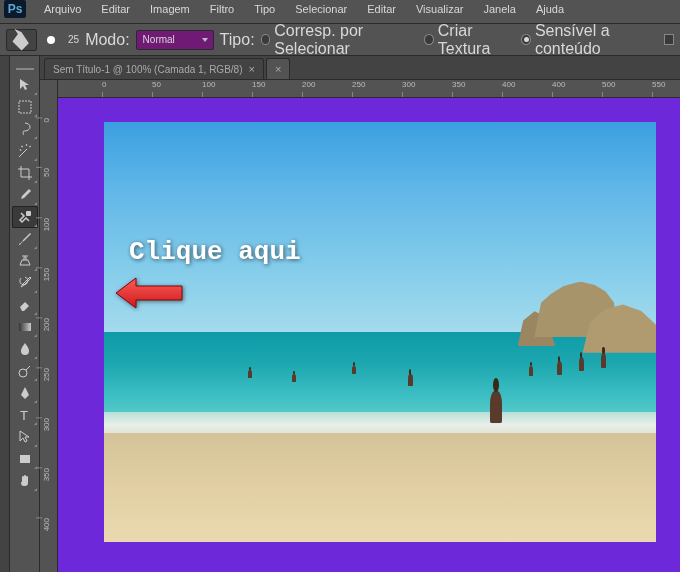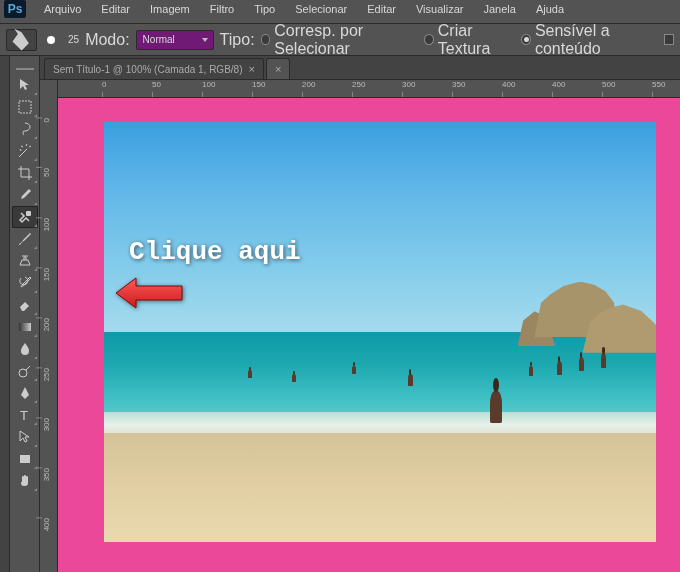--- a/index.html
+++ b/index.html
@@ -44,21 +44,21 @@
 .ruler-corner { width: 18px; height: 18px; background: #535353; border-right: 1px solid #2a2a2a; }
 .ruler-h-scale { flex: 1; position: relative; overflow: hidden; }
 .ruler-tick { position: absolute; top: 0; font-size: 8px; color: #bbb; }
 .ruler-tick::before { content: ""; position: absolute; left: 0; top: 12px; width: 1px; height: 6px; background: #888; }
 
 .canvas-wrap { flex: 1; display: flex; }
 .ruler-v { width: 18px; background: #535353; border-right: 1px solid #2a2a2a; position: relative; }
 .ruler-v-tick { position: absolute; left: 0; font-size: 8px; color: #bbb; writing-mode: vertical-lr; transform: rotate(180deg); }
 .ruler-v-tick::before { content: ""; position: absolute; bottom: -1px; right: -6px; height: 1px; width: 6px; background: #888; }
 
-.canvas-viewport { flex: 1; background: #ec4899; position: relative; overflow: hidden; padding: 24px 0 0 46px; }
+.canvas-viewport { flex: 1; background: #6d28d9; position: relative; overflow: hidden; padding: 24px 0 0 46px; }
 .canvas { width: 552px; height: 420px; position: relative; overflow: hidden; }
 .sky { position: absolute; top: 0; left: 0; width: 100%; height: 52%; background: linear-gradient(to bottom, #3a9fe0 0%, #5fb6e8 30%, #87ceeb 70%, #a8dced 100%); }
 .sea { position: absolute; top: 50%; left: 0; width: 100%; height: 26%; background: linear-gradient(to bottom, #0e9aa8 0%, #1da8b0 30%, #3fc0c5 60%, #7fd4cb 100%); }
 .wave { position: absolute; top: 69%; left: 0; width: 100%; height: 8%; background: linear-gradient(to bottom, #b8e0d8 0%, #e8f0e8 40%, #d8d0b8 100%); }
 .sand { position: absolute; top: 74%; left: 0; width: 100%; height: 26%; background: linear-gradient(to bottom, #d4c398 0%, #e2d0a4 50%, #ead8b0 100%); }
 .rocks { position: absolute; right: 0; top: 38%; width: 38%; height: 22%; }
 .rock1 { position: absolute; right: 18%; top: 0; width: 40%; height: 60%; background: #a8946a; clip-path: polygon(0 100%, 8% 38%, 20% 22%, 35% 8%, 55% 0, 72% 6%, 85% 18%, 95% 38%, 100% 100%); }
 .rock2 { position: absolute; right: 0; top: 22%; width: 35%; height: 55%; background: #b09a70; clip-path: polygon(0 100%, 10% 40%, 30% 15%, 55% 5%, 80% 18%, 100% 45%, 100% 100%); }
 .rock3 { position: absolute; right: 48%; top: 30%; width: 18%; height: 40%; background: #9a8660; clip-path: polygon(0 100%, 15% 30%, 45% 5%, 75% 20%, 100% 100%); }
 .person { position: absolute; background: #5a3a2a; border-radius: 40% 40% 10% 10%; }

